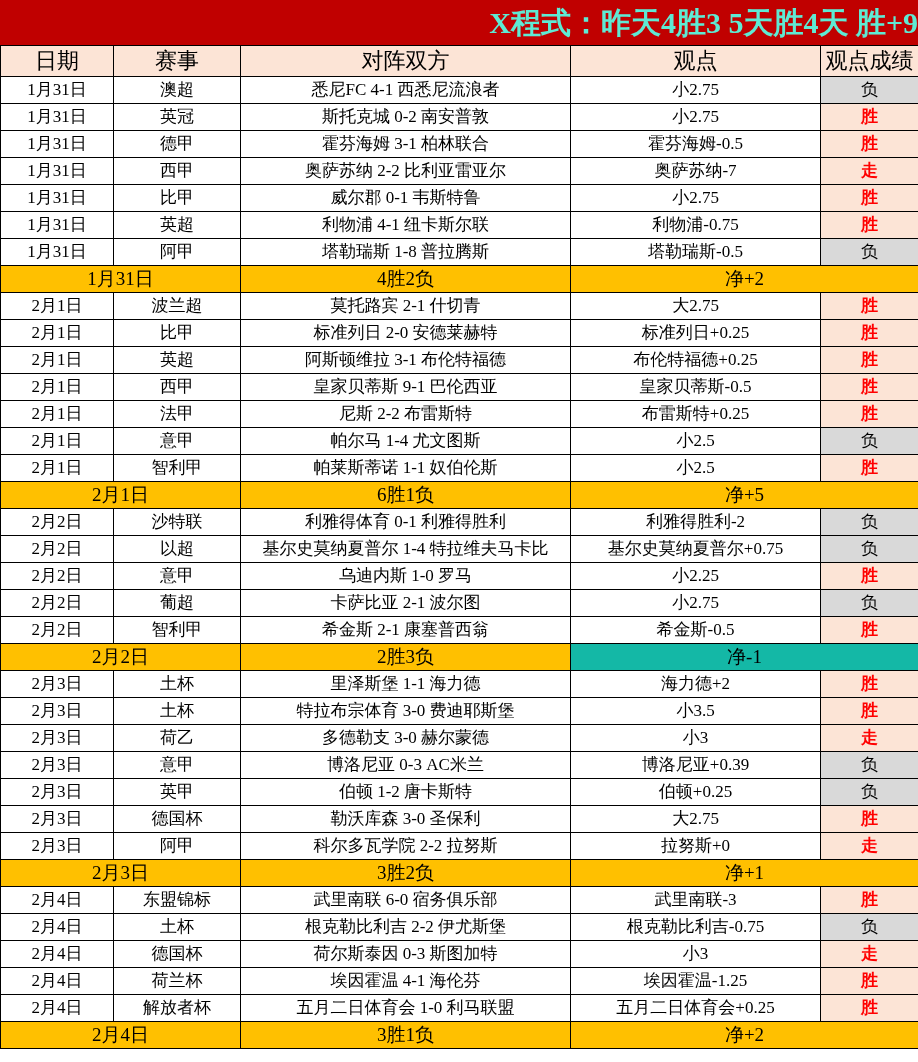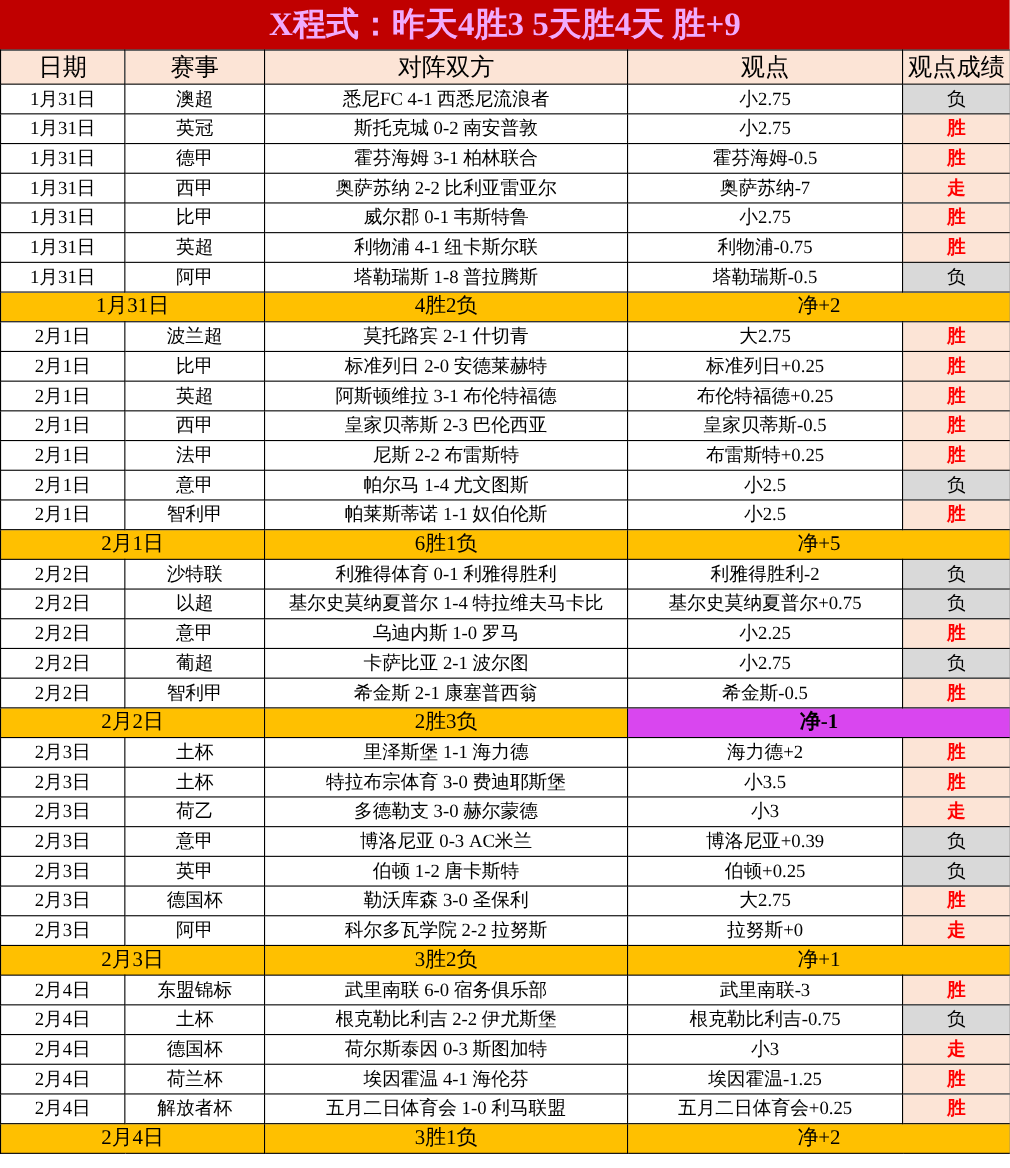--- a/index.html
+++ b/index.html
@@ -10,24 +10,24 @@
   body {
     width: 918px;
     height: 1062px;
     overflow: hidden;
     font-family: "Liberation Serif", "DejaVu Serif", serif;
   }
   .title-bar {
     width: 918px;
     height: 45px;
     background: #c00000;
-    color: #f0abfc;
+    color: #5eead4;
     font-size: 30px;
     font-weight: bold;
-    text-align: center;
+    text-align: right;
     line-height: 45px;
     white-space: nowrap;
     overflow: hidden;
   }
   table.results {
     width: 918px;
     border-collapse: collapse;
     table-layout: fixed;
   }
   table.results th, table.results td {
@@ -50,22 +50,21 @@
     color: #000000;
     font-size: 17px;
     height: 26px;
     line-height: 26px;
   }
   tr.summary-row td {
     background: #ffc000;
     font-size: 19px;
   }
   tr.summary-row td.neg {
-    background: #d946ef;
-    font-weight: bold;
+    background: #14b8a6;
   }
   td.result.win {
     background: #fce4d6;
     color: #ff0000;
     font-weight: bold;
   }
   td.result.lose {
     background: #d9d9d9;
     color: #000000;
   }
@@ -164,21 +163,21 @@
       <tr class="match-row">
     <td class="date">2月1日</td>
     <td class="league">英超</td>
     <td class="match">阿斯顿维拉 3-1 布伦特福德</td>
     <td class="opinion">布伦特福德+0.25</td>
     <td class="result win">胜</td>
   </tr>
       <tr class="match-row">
     <td class="date">2月1日</td>
     <td class="league">西甲</td>
-    <td class="match">皇家贝蒂斯 2-3 巴伦西亚</td>
+    <td class="match">皇家贝蒂斯 9-1 巴伦西亚</td>
     <td class="opinion">皇家贝蒂斯-0.5</td>
     <td class="result win">胜</td>
   </tr>
       <tr class="match-row">
     <td class="date">2月1日</td>
     <td class="league">法甲</td>
     <td class="match">尼斯 2-2 布雷斯特</td>
     <td class="opinion">布雷斯特+0.25</td>
     <td class="result win">胜</td>
   </tr>

